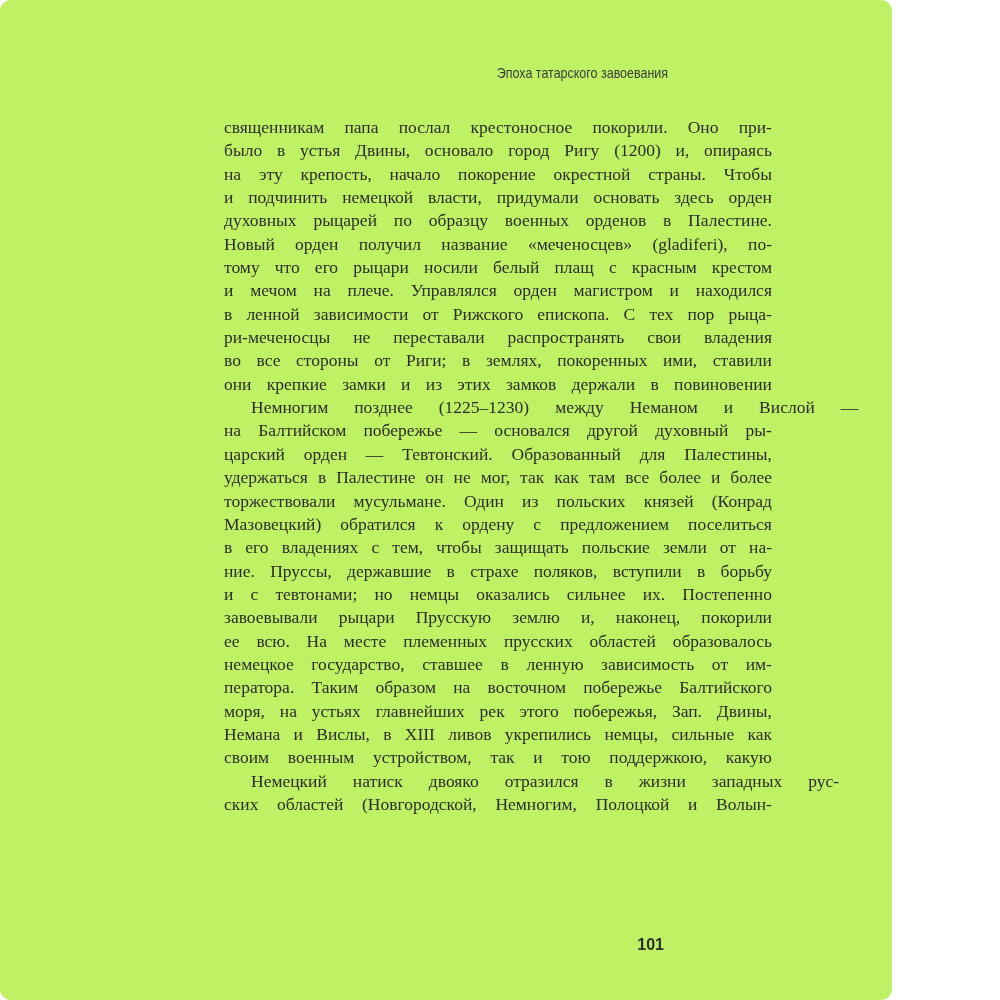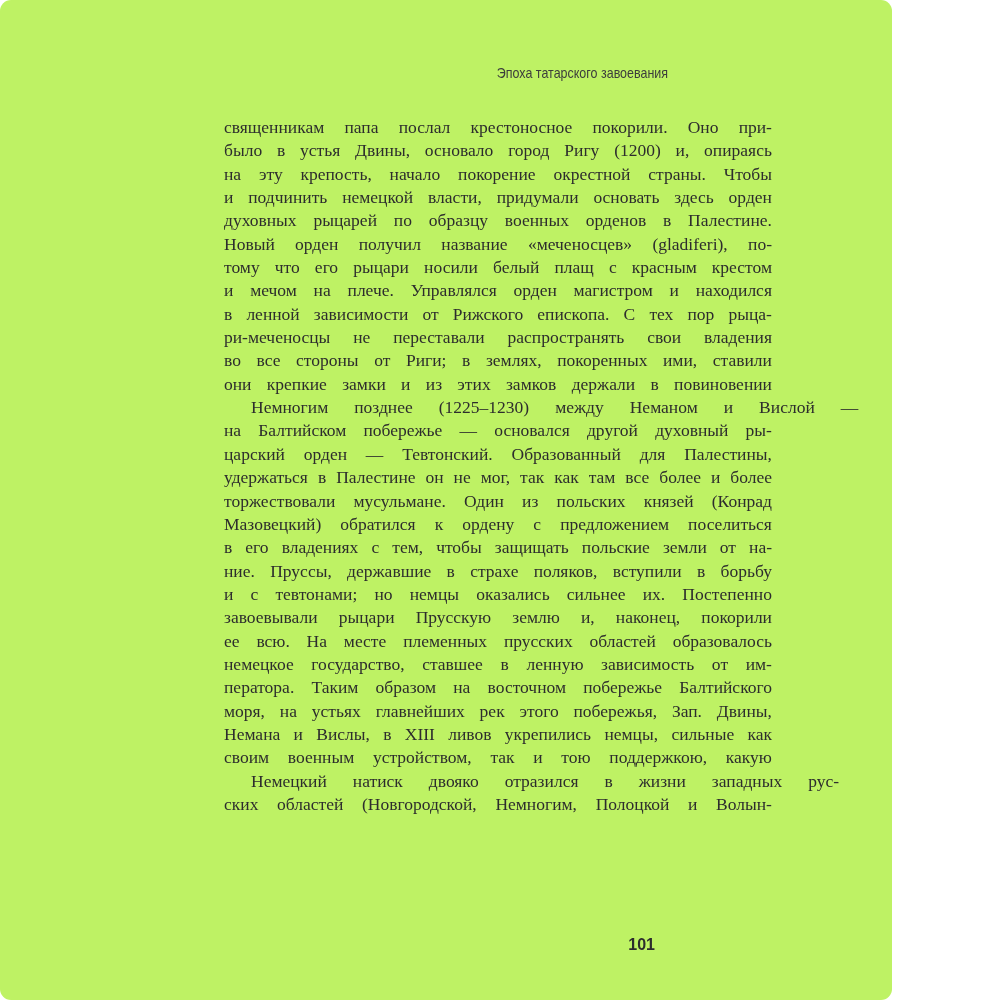--- a/index.html
+++ b/index.html
@@ -45,21 +45,21 @@
     display: flex;
     justify-content: space-between;
   }
   .line.indent {
     padding-left: 27px;
     gap: 26px;
   }
   .page-number {
     position: absolute;
     top: 936px;
-    right: 237px;
+    right: 228px;
     font-family: "Liberation Sans", sans-serif;
     font-weight: bold;
     font-size: 16px;
     color: #2d2d2d;
   }
 </style>
 </head>
 <body>
 
 <div class="page">

